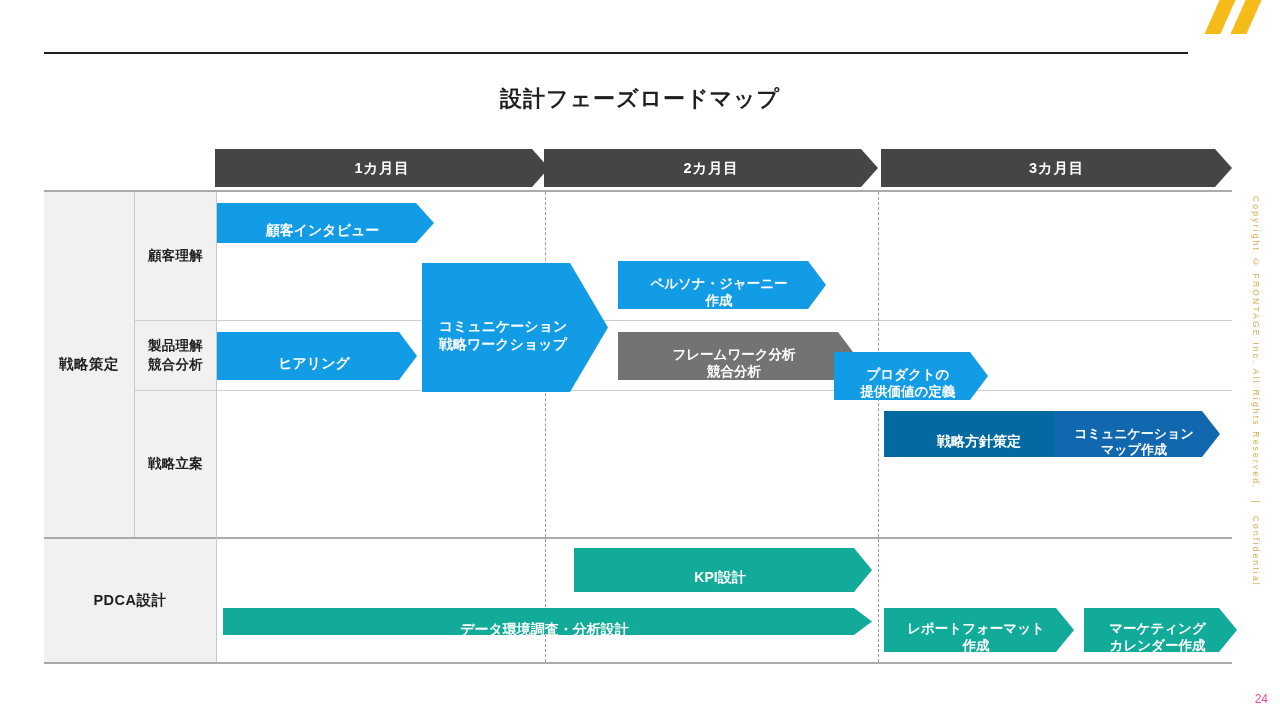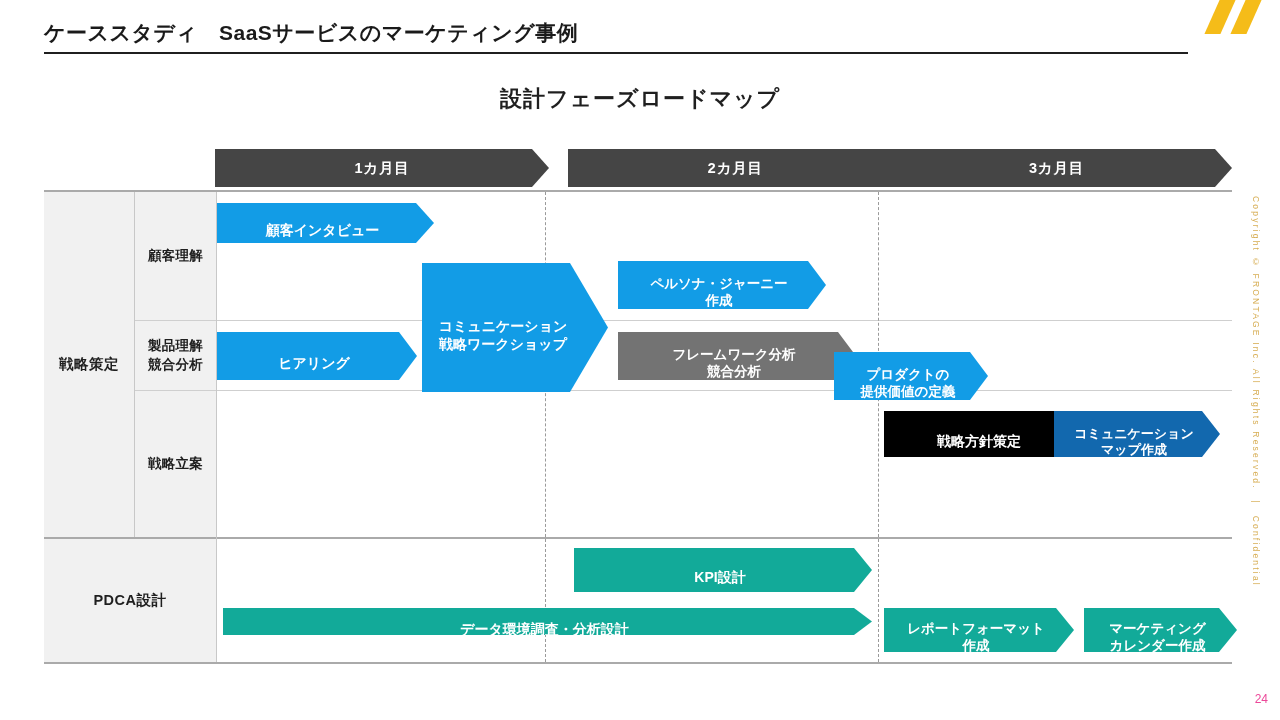--- a/index.html
+++ b/index.html
@@ -68,30 +68,27 @@
 </head>
 <body>
 
 <div class="slide">
 
   <div class="corner-mark">
     <i class="s1"></i>
     <i class="s2"></i>
   </div>
 
-  <div class="slide-header">
-    <div class="slide-title">ケーススタディ　SaaSサービスのマーケティング事例</div>
-  </div>
   <div class="title-rule"></div>
 
   <div class="chart-title">設計フェーズロードマップ</div>
 
   <div class="phase-row">
     <div class="phase" style="left:215px;width:334px;">1カ月目</div>
-    <div class="phase" style="left:568px;width:334px;font-family:Liberation Mono, monospace;">2カ月目</div>
+    <div class="phase" style="left:544px;width:334px;">2カ月目</div>
     <div class="phase" style="left:881px;width:351px;">3カ月目</div>
   </div>
 
   <div class="grid">
 
     <div class="hline thick" style="top:-2px;width:1188px;"></div>
     <div class="hline thin" style="top:128px;left:90px;width:1098px;"></div>
     <div class="hline thin" style="top:198px;left:90px;width:1098px;"></div>
     <div class="hline thick" style="top:345px;width:1188px;"></div>
     <div class="hline thick" style="top:470px;width:1188px;"></div>
@@ -133,21 +130,21 @@
       </div>
       <div class="bar" style="left:574px;top:140px;width:238px;height:48px;background:#737373;font-size:13.5px;">
         <span>フレームワーク分析
 競合分析</span>
       </div>
       <div class="bar" style="left:790px;top:140px;width:154px;height:48px;background:#129CE6;font-size:13.5px;margin-top:20px;">
         <span>プロダクトの
 提供価値の定義</span>
       </div>
 
-      <div class="bar" style="left:840px;top:219px;width:196px;height:46px;background:#000000;font-size:14px;">
+      <div class="bar" style="left:840px;top:219px;width:196px;height:46px;background:#0369a1;font-size:14px;">
         <span>戦略方針策定</span>
       </div>
       <div class="bar" style="left:1010px;top:219px;width:166px;height:46px;background:#1268AE;font-size:13px;">
         <span>コミュニケーション
 マップ作成</span>
       </div>
 
       <div class="bar" style="left:530px;top:356px;width:298px;height:44px;background:#12AA99;font-size:14px;">
         <span>KPI設計</span>
       </div>

